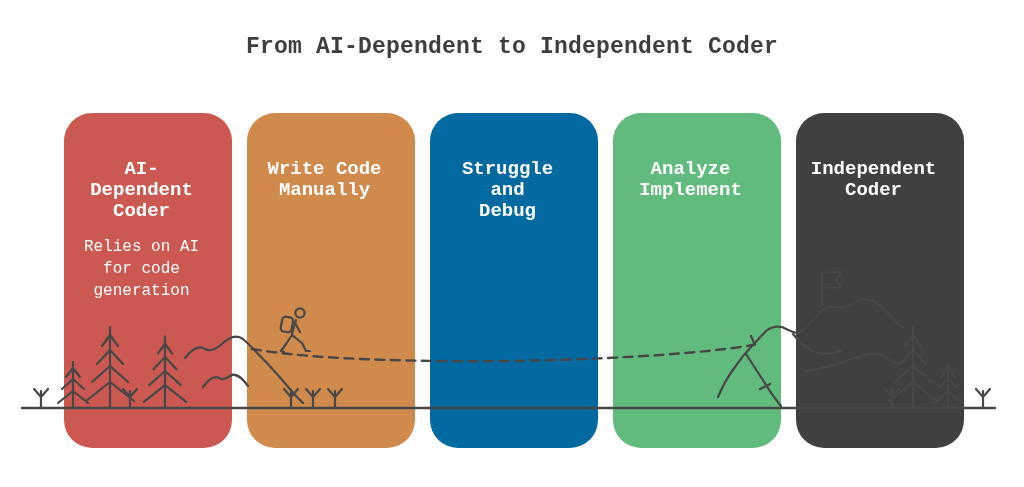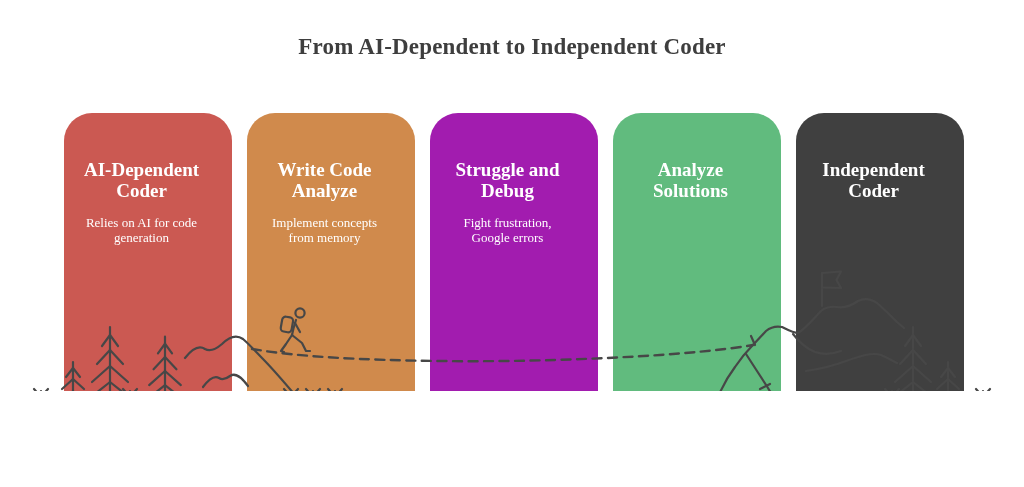--- a/index.html
+++ b/index.html
@@ -1,36 +1,36 @@
 <!DOCTYPE html>
 <html><head>
 <meta charset="utf-8">
 <style>
   html,body{margin:0;padding:0;background:#ffffff;}
   .canvas{
-    position:relative;width:1024px;height:391px;overflow:hidden;
-    font-family:Liberation Serif, serif;background:#ffffff;
+    position:relative;width:1024px;height:487px;overflow:hidden;
+    font-family:Liberation Mono, monospace;background:#ffffff;
   }
   .page-title{
     position:absolute;top:34px;left:0;width:100%;margin:0;
     text-align:center;font-size:23px;font-weight:700;letter-spacing:.2px;
   }
   .cards{
     position:absolute;top:113px;left:64px;display:flex;gap:15px;z-index:1;
   }
   .card{
     width:168px;height:335px;border-radius:28px;box-sizing:border-box;
     padding:46px 26px 0 13px;text-align:center;color:#ffffff;
   }
   .card h2{
     margin:0;font-size:19px;font-weight:700;line-height:21px;
     white-space:pre-line;
   }
   .card p{
-    margin:14px 0 0 0;font-size:13px;font-weight:400;line-height:15px;
+    margin:14px 0 0 0;font-size:16px;font-weight:400;line-height:22px;
     white-space:pre-line;
   }
   .scene{
     position:absolute;top:0;left:0;z-index:2;pointer-events:none;
   }
   .scene *{vector-effect:non-scaling-stroke;}
 </style>
 </head>
 <body>
 
@@ -40,33 +40,29 @@
 
   <div class="cards">
     <section class="card" style="background: rgb(203, 89, 82);">
       <h2>AI-Dependent
 Coder</h2>
       <p>Relies on AI for code
 generation</p>
     </section>
     <section class="card" style="background: rgb(208, 138, 76);">
       <h2>Write Code
-Analyze</h2>
-      <p>Implement concepts
-from memory</p>
+Manually</h2>
     </section>
-    <section class="card" style="background: #a21caf; text-align: center;">
+    <section class="card" style="background: #0369a1; text-align: center;">
       <h2>Struggle and
 Debug</h2>
-      <p>Fight frustration,
-Google errors</p>
     </section>
     <section class="card" style="background: rgb(97, 187, 126);">
       <h2>Analyze
-Solutions</h2>
+Implement</h2>
     </section>
     <section class="card" style="background: #404040;">
       <h2>Independent
 Coder</h2>
     </section>
   </div>
 
   <svg class="scene" width="1024" height="487" viewBox="0 0 1024 487" style="color: rgb(71, 71, 71);">
     <defs>
       <g id="pine-tall" stroke-width="2.2">

